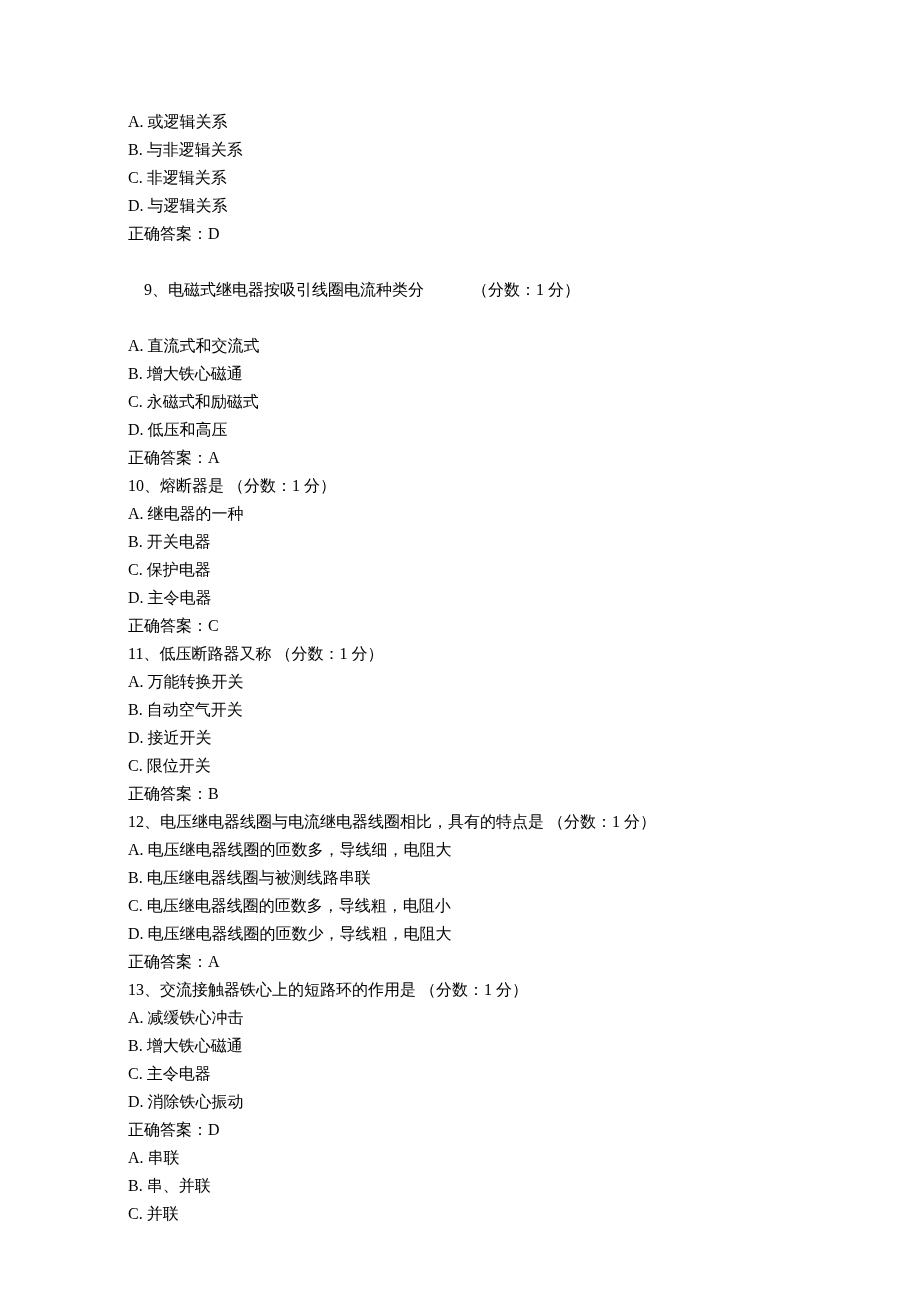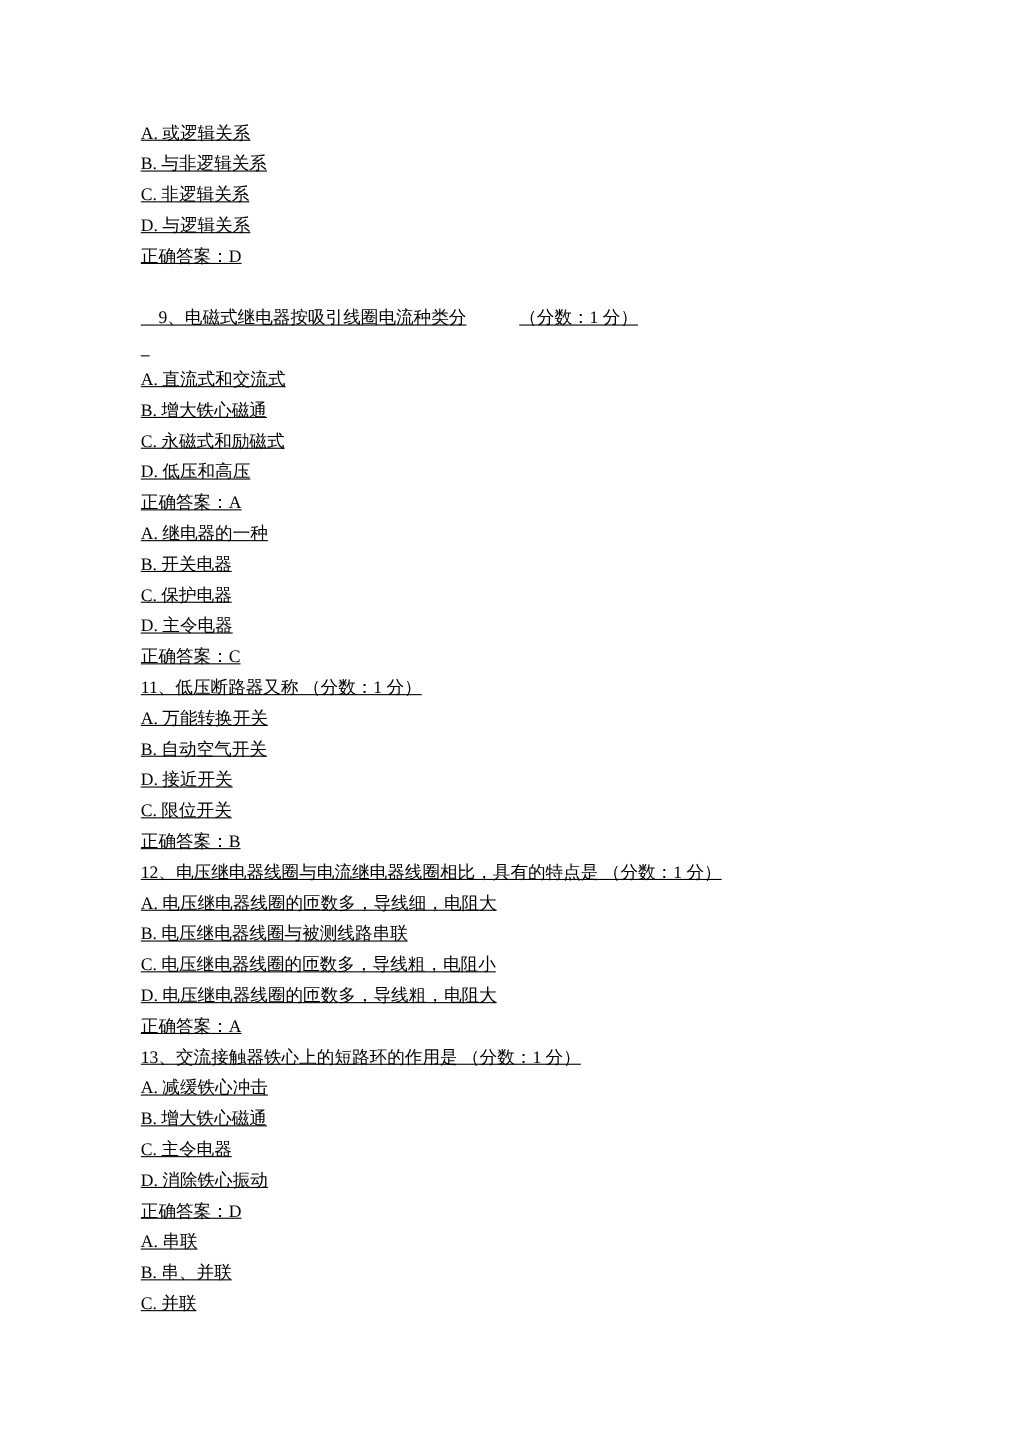--- a/index.html
+++ b/index.html
@@ -10,21 +10,20 @@
       color: #000;
       background: #fff;
       width: 920px;
       line-height: 1.75;
     }
     .page {
       padding: 108px 100px 80px 128px;
     }
     .line {
       white-space: pre-wrap;
-      text-decoration: underline;
     }
     .spacer14 {
       display: inline-block;
       width: 120px;
     }
   </style>
 </head>
 <body>
 
 <div class="page">
@@ -36,38 +35,39 @@
 
   <div class="line">
     <span>9、电磁式继电器按吸引线圈电流种类分</span><span style="display:inline-block;width:48px;"></span><span>（分数：1 分）</span>
   </div>
   <div class="line">A. 直流式和交流式</div>
   <div class="line">B. 增大铁心磁通</div>
   <div class="line">C. 永磁式和励磁式</div>
   <div class="line">D. 低压和高压</div>
   <div class="line">正确答案：A</div>
 
+  <div class="line">10、熔断器是 （分数：1 分）</div>
   <div class="line">A. 继电器的一种</div>
   <div class="line">B. 开关电器</div>
   <div class="line">C. 保护电器</div>
   <div class="line">D. 主令电器</div>
   <div class="line">正确答案：C</div>
 
   <div class="line">11、低压断路器又称 （分数：1 分）</div>
   <div class="line">A. 万能转换开关</div>
   <div class="line">B. 自动空气开关</div>
   <div class="line">D. 接近开关</div>
   <div class="line">C. 限位开关</div>
   <div class="line">正确答案：B</div>
 
   <div class="line">12、电压继电器线圈与电流继电器线圈相比，具有的特点是 （分数：1 分）</div>
   <div class="line">A. 电压继电器线圈的匝数多，导线细，电阻大</div>
   <div class="line">B. 电压继电器线圈与被测线路串联</div>
   <div class="line">C. 电压继电器线圈的匝数多，导线粗，电阻小</div>
-  <div class="line">D. 电压继电器线圈的匝数多，导线粗，电阻大</div>
+  <div class="line">D. 电压继电器线圈的匝数少，导线粗，电阻大</div>
   <div class="line">正确答案：A</div>
 
   <div class="line">13、交流接触器铁心上的短路环的作用是 （分数：1 分）</div>
   <div class="line">A. 减缓铁心冲击</div>
   <div class="line">B. 增大铁心磁通</div>
   <div class="line">C. 主令电器</div>
   <div class="line">D. 消除铁心振动</div>
   <div class="line">正确答案：D</div>
 
   <div class="line">A. 串联</div>

